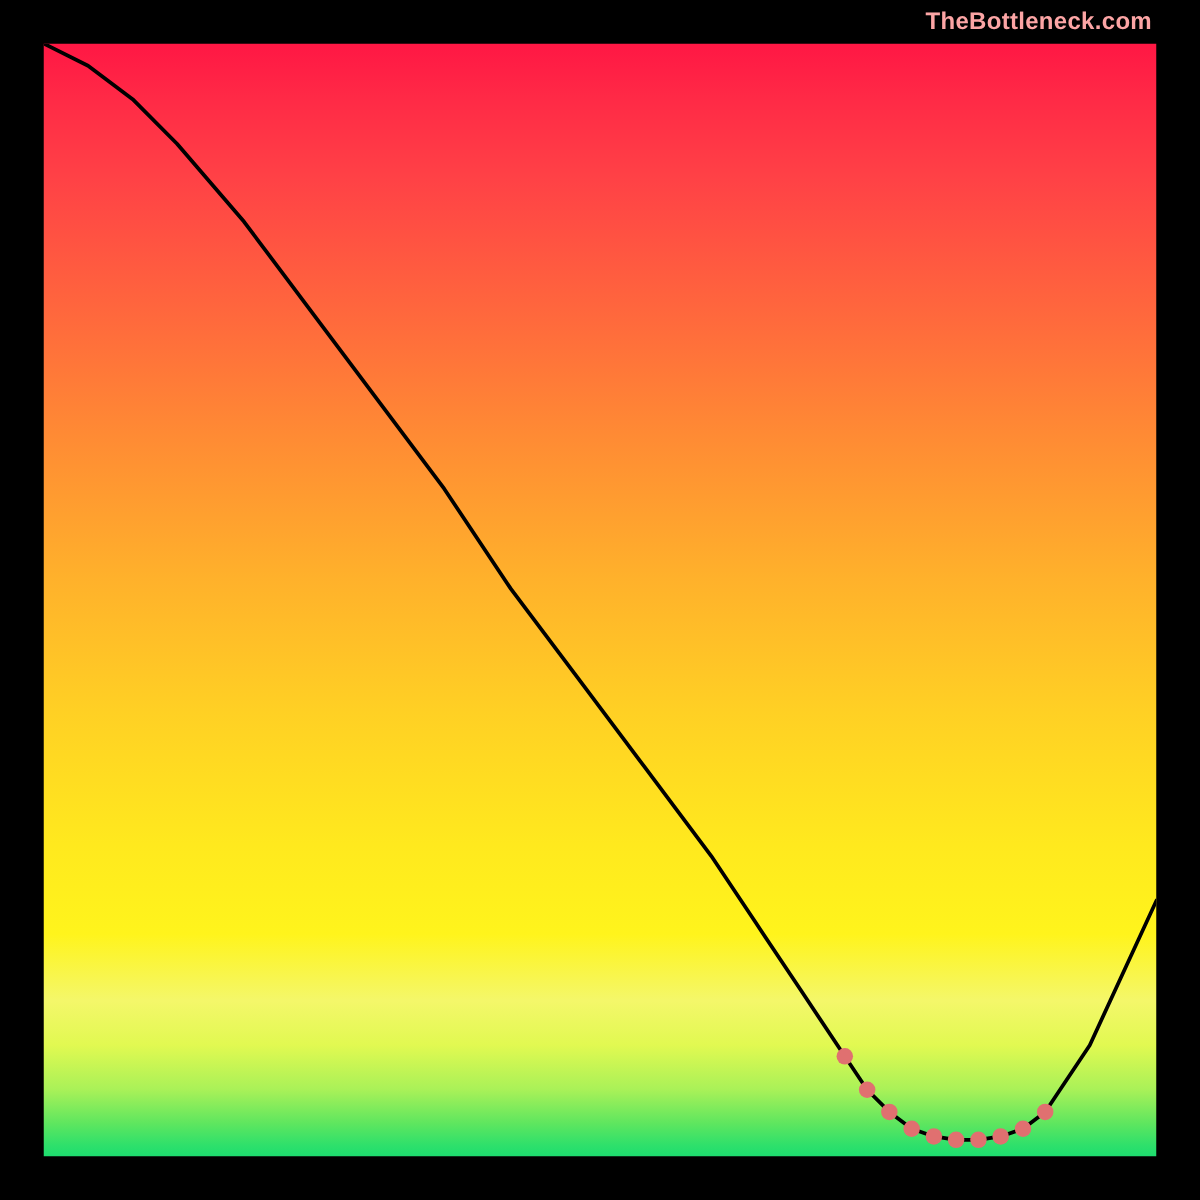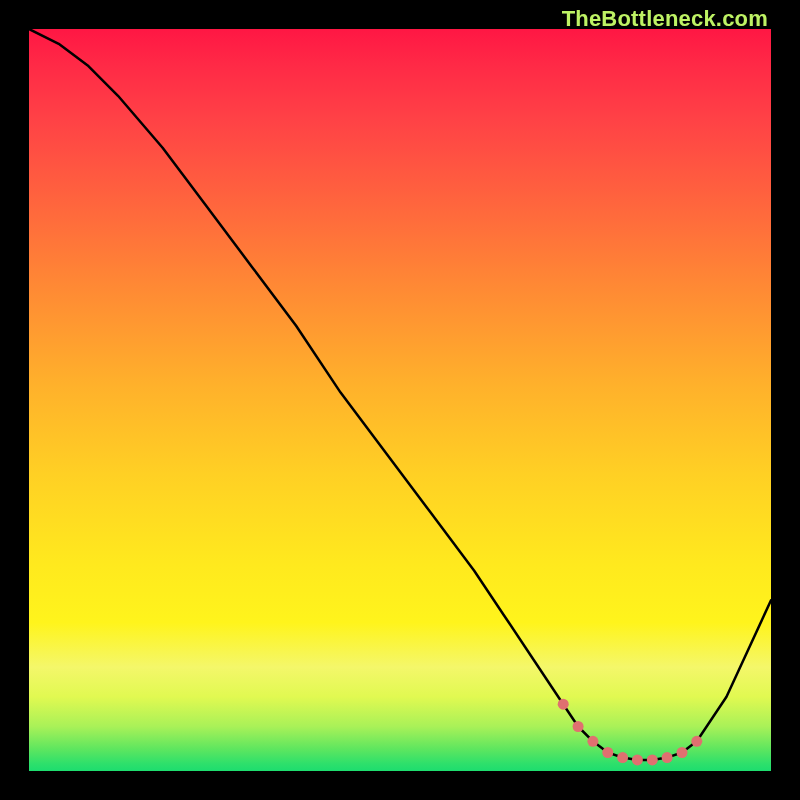--- a/index.html
+++ b/index.html
@@ -43,23 +43,23 @@
     position: absolute;
     inset: 0;
     width: 100%;
     height: 100%;
   }
   .watermark {
     position: absolute;
     top: 6px;
     right: 32px;
     font-family: Arial, Helvetica, sans-serif;
-    font-size: 22px;
+    font-size: 16px;
     font-weight: bold;
-    color: #bef264;
+    color: #fca5a5;
     letter-spacing: 0.2px;
   }
 </style>
 </head>
 <body>
 
 <div class="frame">
   <div class="watermark">TheBottleneck.com</div>
   <div class="plot-area">
     <div class="gradient-bg"></div>

